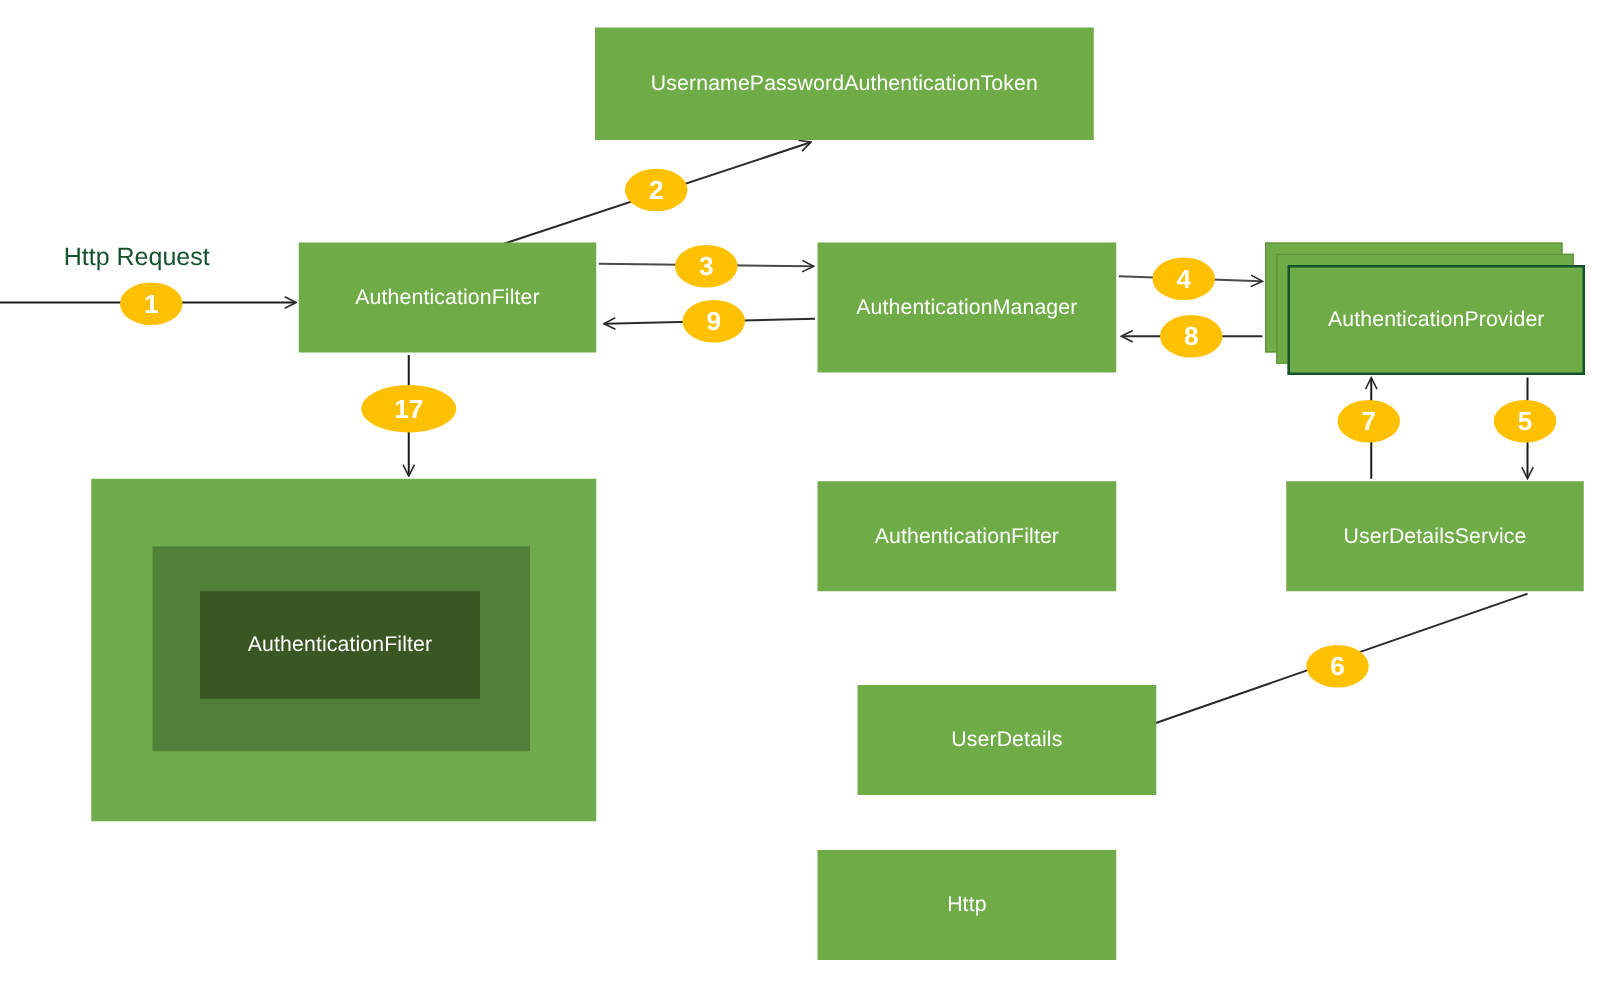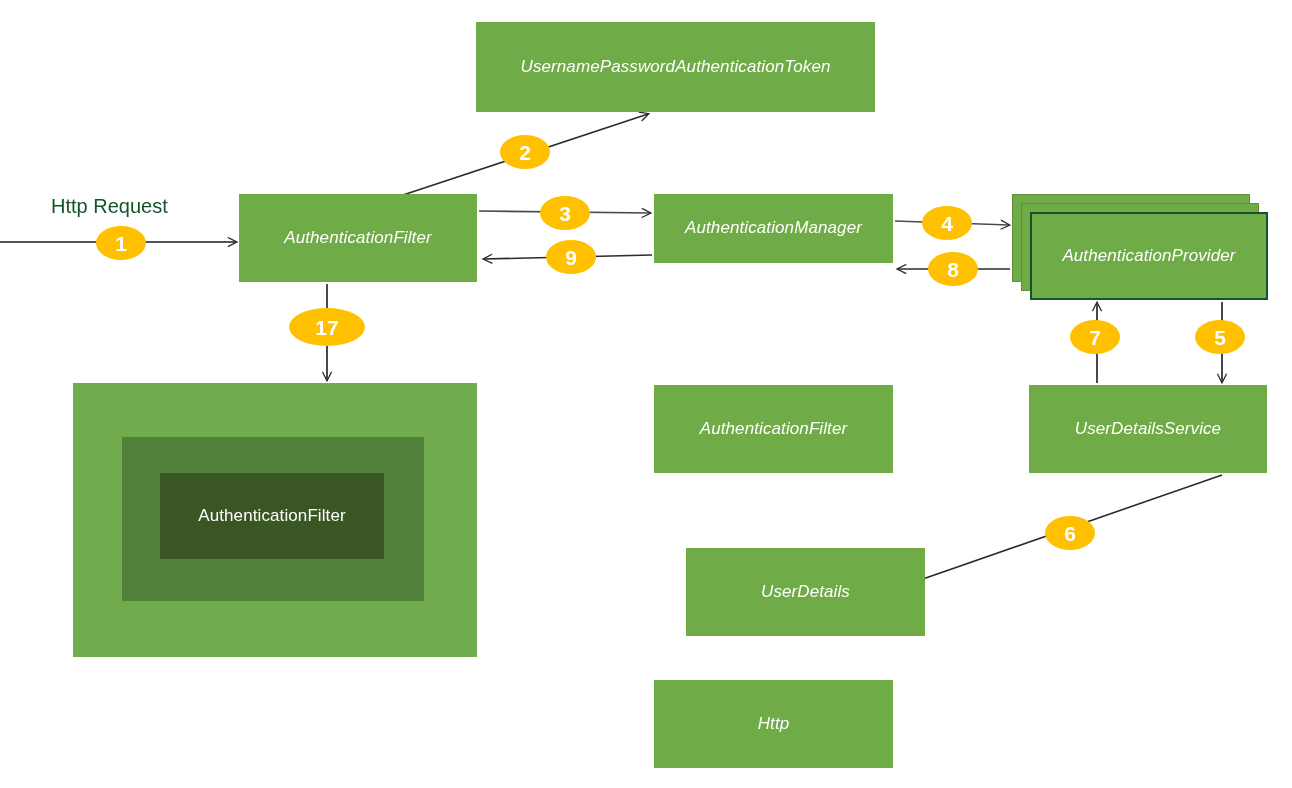--- a/index.html
+++ b/index.html
@@ -35,21 +35,20 @@
     color: #ffffff;
     font-family: "Liberation Sans", sans-serif;
     font-size: 17px;
     line-height: 1.2;
     text-align: center;
     letter-spacing: 0.1px;
     white-space: nowrap;
   }
   .node-green {
     background: #6fab47;
-    font-style: italic;
   }
   .node-outer {
     background: #70ac4e;
   }
   .node-mid {
     background: #518138;
   }
   .node-inner {
     background: #3a5622;
   }
@@ -115,21 +114,21 @@
   <div class="plain-label" style="left:51px; top:195px;">Http Request</div>
 
   <div class="node node-green" style="left:476px; top:22px; width:399px; height:90px;">
     <span>UsernamePasswordAuthenticationToken</span>
   </div>
 
   <div class="node node-green" style="left:239px; top:194px; width:238px; height:88px;">
     <span>AuthenticationFilter</span>
   </div>
 
-  <div class="node node-green" style="left:654px; top:194px; width:239px; height:69px;justify-content:center;">
+  <div class="node node-green" style="left:654px; top:194px; width:239px; height:104px;justify-content:center;">
     <span>AuthenticationManager</span>
   </div>
 
   <div class="node stack-back" style="left:1012px; top:194px; width:238px; height:88px;"></div>
   <div class="node stack-back" style="left:1021px; top:203px; width:238px; height:88px;"></div>
   <div class="node node-green" style="left:1030px; top:212px; width:238px; height:88px; border:2px solid #14532d;">
     <span>AuthenticationProvider</span>
   </div>
 
   <div class="node node-green" style="left:654px; top:385px; width:239px; height:88px;">

